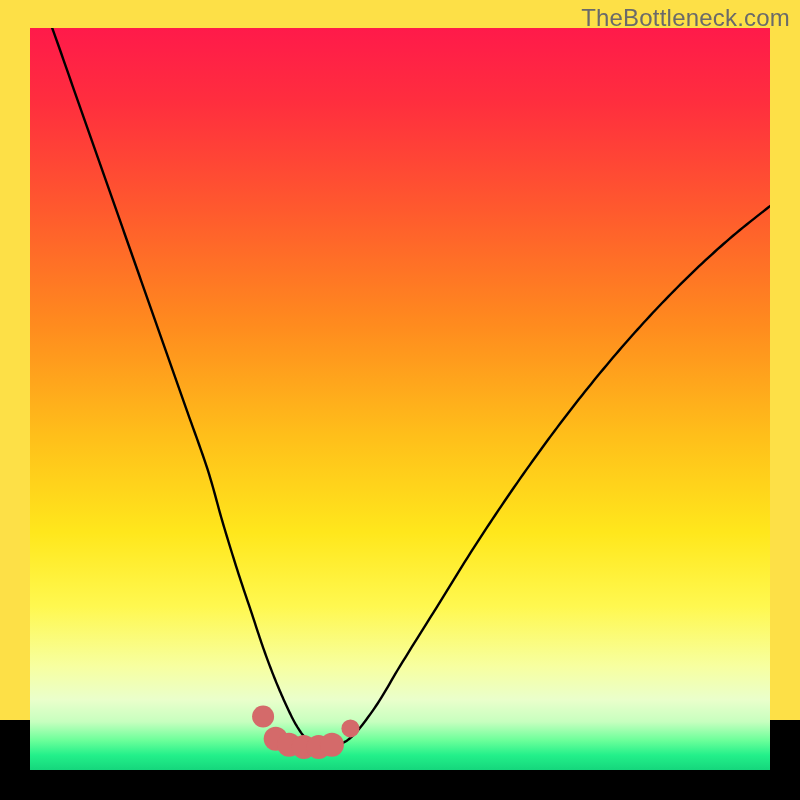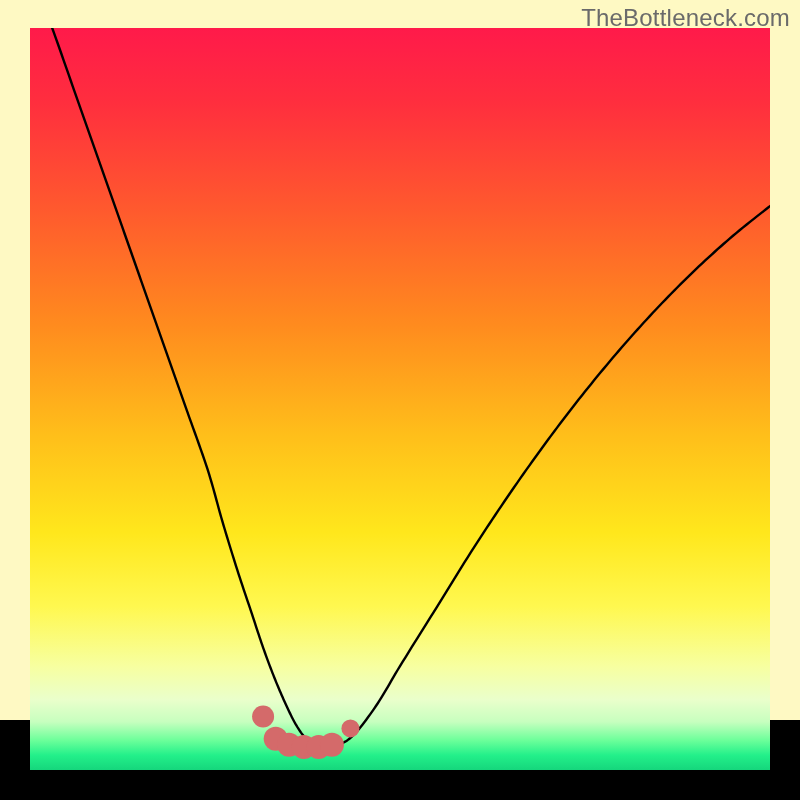--- a/index.html
+++ b/index.html
@@ -8,21 +8,21 @@
     width: 800px;
     height: 800px;
     background: #000000;
     overflow: hidden;
     font-family: Arial, Helvetica, sans-serif;
   }
   .outer {
     position: relative;
     width: 800px;
     height: 720px;
-    background: #fef9c3;
+    background: #fde047;
   }
   .watermark {
     position: absolute;
     top: 4px;
     right: 10px;
     color: #6a6a6a;
     font-size: 24px;
     font-weight: 500;
     letter-spacing: 0.2px;
     z-index: 20;

